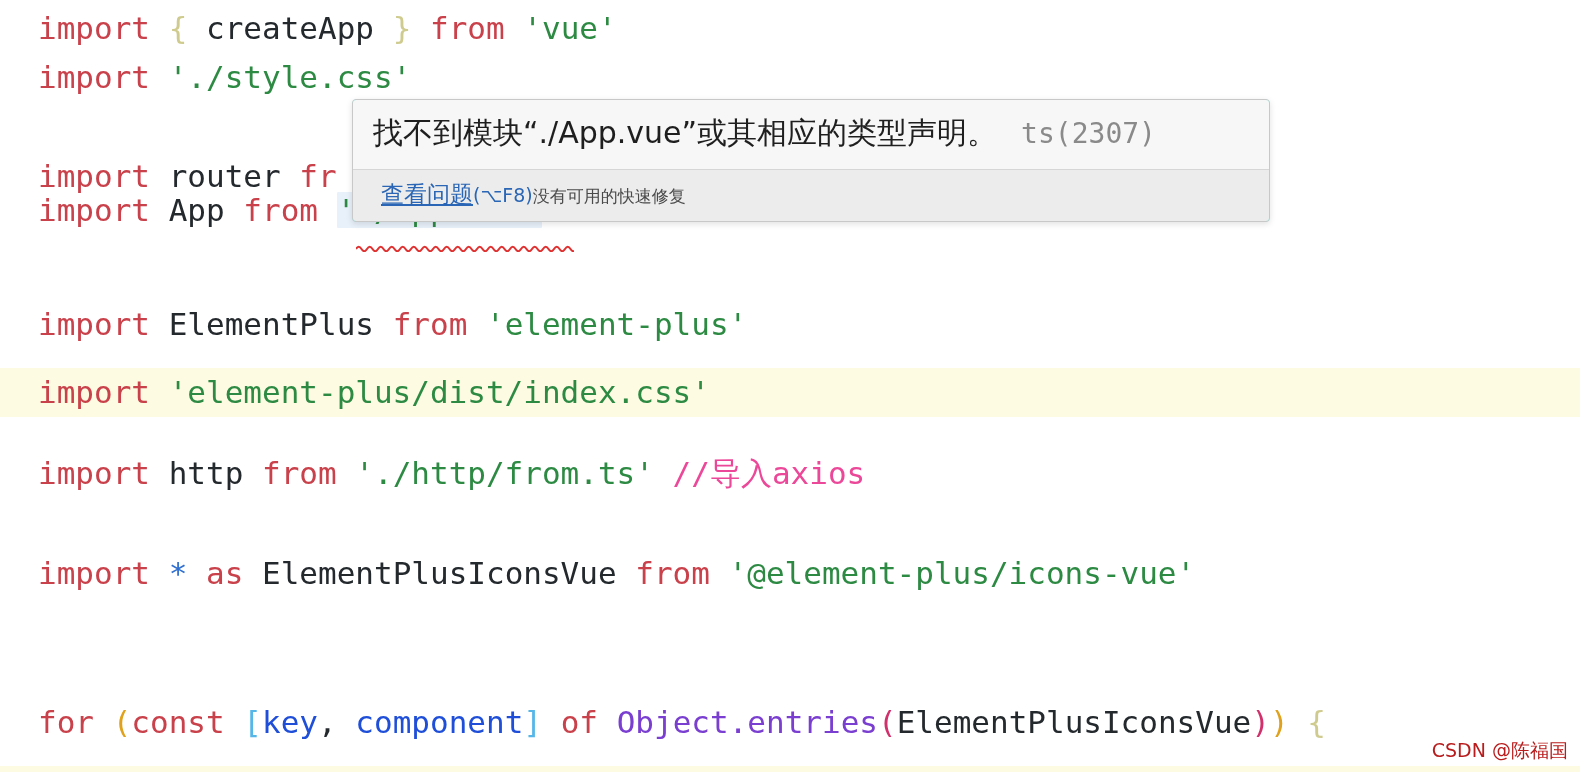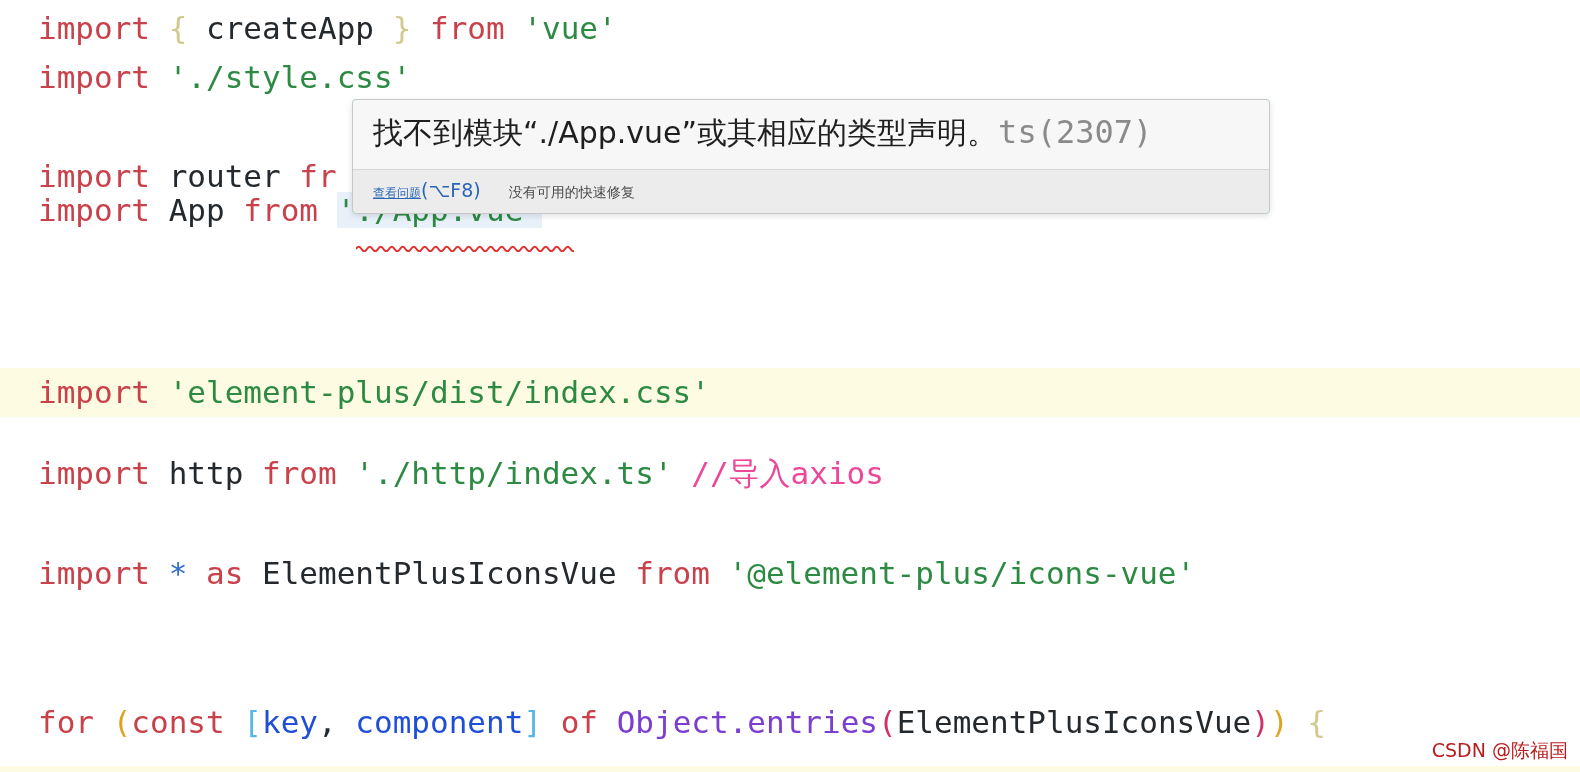--- a/index.html
+++ b/index.html
@@ -94,49 +94,49 @@
     align-items: baseline;
     box-sizing: border-box;
   }
   .tt-text {
     font-size: 30px;
     color: #1f1f1f;
     font-family: "DejaVu Sans", sans-serif;
     letter-spacing: 0px;
   }
   .tt-code {
-    font-size: 32px;
+    font-size: 28px;
     color: #8a8a8a;
     font-family: "DejaVu Sans Mono", monospace;
-    margin-left: 1px;
+    margin-left: 24px;
   }
   #tooltip-actions {
     background: #ececec;
     border-top: 1px solid #d6d6d6;
     padding: 9px 20px 11px 20px;
     display: flex;
     align-items: baseline;
     box-sizing: border-box;
   }
   .tt-link {
-    font-size: 12px;
+    font-size: 23px;
     color: #2a66b5;
     text-decoration: underline;
     cursor: pointer;
     font-family: "DejaVu Sans", sans-serif;
+    margin-left: 8px;
   }
   .tt-shortcut {
     font-size: 19px;
     color: #2a66b5;
     font-family: "DejaVu Sans", sans-serif;
   }
   .tt-nofix {
-    font-size: 14px;
+    font-size: 17px;
     color: #4a4a4a;
-    margin-left: 28px;
     font-family: "DejaVu Sans", sans-serif;
   }
 
   
   #watermark {
     position: absolute;
     right: 12px;
     bottom: 8px;
     font-size: 19px;
     color: #b91c1c;
@@ -150,24 +150,25 @@
 <div id="editor">
 
   <div class="code-line" style="top:53px"><span class="ind"><span class="kw">import</span><span class="punct"> </span><span class="str">'./style.css'</span></span></div>
 
   <div class="code-line" style="top:4px"><span class="ind"><span class="kw">import</span><span class="punct"> </span><span class="brace">{</span><span class="punct"> </span><span class="ident">createApp</span><span class="punct"> </span><span class="brace">}</span><span class="punct"> </span><span class="kw">from</span><span class="punct"> </span><span class="str">'vue'</span></span></div>
 
   <div class="code-line" style="top:152px"><span class="ind"><span class="kw">import</span><span class="punct"> </span><span class="ident">router</span><span class="punct"> </span><span class="kw">fr</span></span></div>
 
   <div class="code-line" style="top:186px"><span class="ind"><span class="kw">import</span><span class="punct"> </span><span class="ident">App</span><span class="punct"> </span><span class="kw">from</span><span class="punct"> </span><span class="str sel">'./App.vue'</span></span></div>
 
+  <div class="code-line" style="top:300px"><span class="ind"><span class="kw">import</span><span class="punct"> </span><span class="ident">ElementPlus</span><span class="punct"> </span><span class="kw">from</span><span class="punct"> </span><span class="str">'element-plus'</span></span></div>
 
   <div class="code-line highlighted" style="top:350px"><span class="ind"><span class="kw">import</span><span class="punct"> </span><span class="str">'element-plus/dist/index.css'</span></span></div>
 
-  <div class="code-line" style="top:449px"><span class="ind"><span class="kw">import</span><span class="punct"> </span><span class="ident">http</span><span class="punct"> </span><span class="kw">from</span><span class="punct"> </span><span class="str">'./http/index.ts'</span><span class="punct"> </span><span class="comment">//导入axios</span></span></div>
+  <div class="code-line" style="top:449px"><span class="ind"><span class="kw">import</span><span class="punct"> </span><span class="ident">http</span><span class="punct"> </span><span class="kw">from</span><span class="punct"> </span><span class="str">'./http/from.ts'</span><span class="punct"> </span><span class="comment">//导入axios</span></span></div>
 
   <div class="code-line" style="top:549px"><span class="ind"><span class="kw">import</span><span class="punct"> </span><span class="star">*</span><span class="punct"> </span><span class="kw">as</span><span class="punct"> </span><span class="ident">ElementPlusIconsVue</span><span class="punct"> </span><span class="kw">from</span><span class="punct"> </span><span class="str">'@element-plus/icons-vue'</span></span></div>
 
 
   <div class="code-line" style="top:698px"><span class="ind"><span class="kw">for</span><span class="punct"> </span><span class="paren-amber">(</span><span class="kw">const</span><span class="punct"> </span><span class="bracket-cyan">[</span><span class="var">key</span><span class="punct">,</span><span class="punct"> </span><span class="var">component</span><span class="bracket-cyan">]</span><span class="punct"> </span><span class="kw">of</span><span class="punct"> </span><span class="fn">Object.entries</span><span class="paren-pink">(</span><span class="ident">ElementPlusIconsVue</span><span class="paren-pink">)</span><span class="paren-amber">)</span><span class="punct"> </span><span class="brace">{</span></span></div>
 
   <div class="code-line highlighted" style="top:748px;height:24px;line-height:49px;overflow:hidden"><span class="ind" style="padding-left:76px"><span class="ident">app.component</span><span class="paren-amber">(</span><span class="var">key</span><span class="punct">,</span><span class="punct"> </span><span class="var">component</span><span class="paren-amber">)</span></span></div>
 
   <div id="squiggle">
     <svg width="218" height="9" viewBox="0 0 218 9" xmlns="http://www.w3.org/2000/svg">

